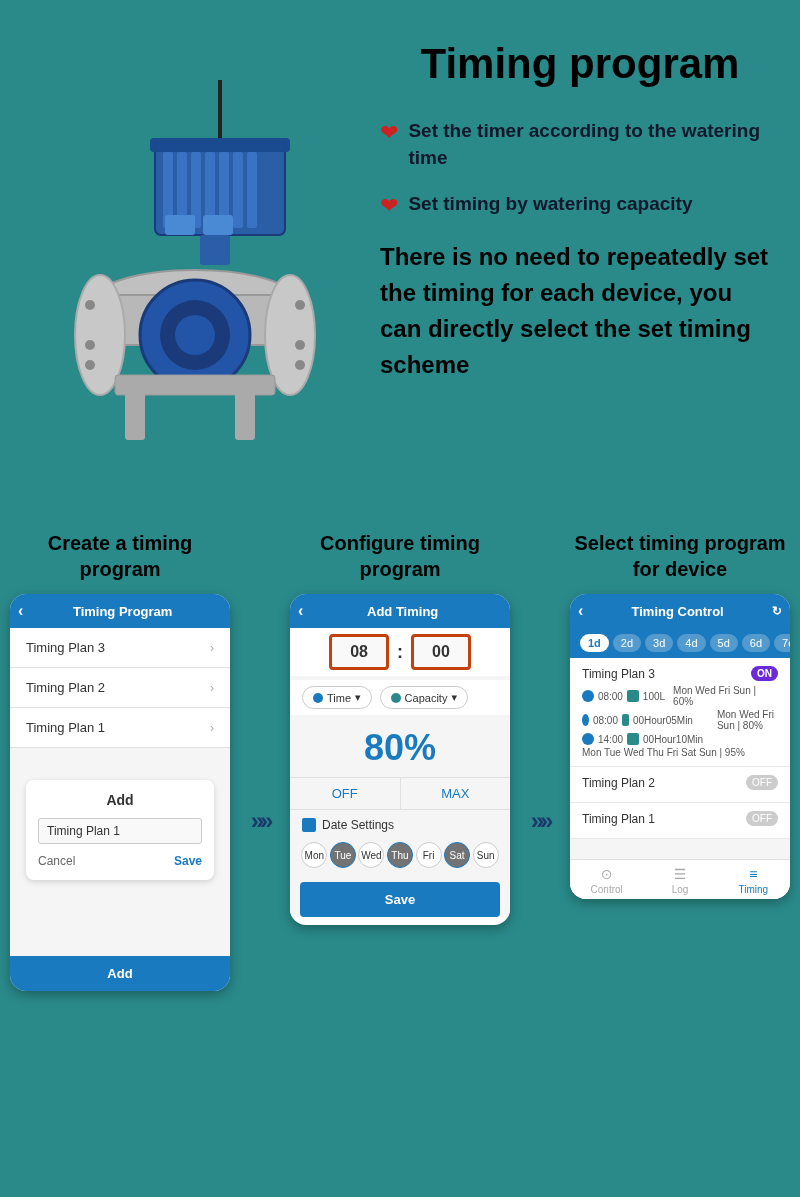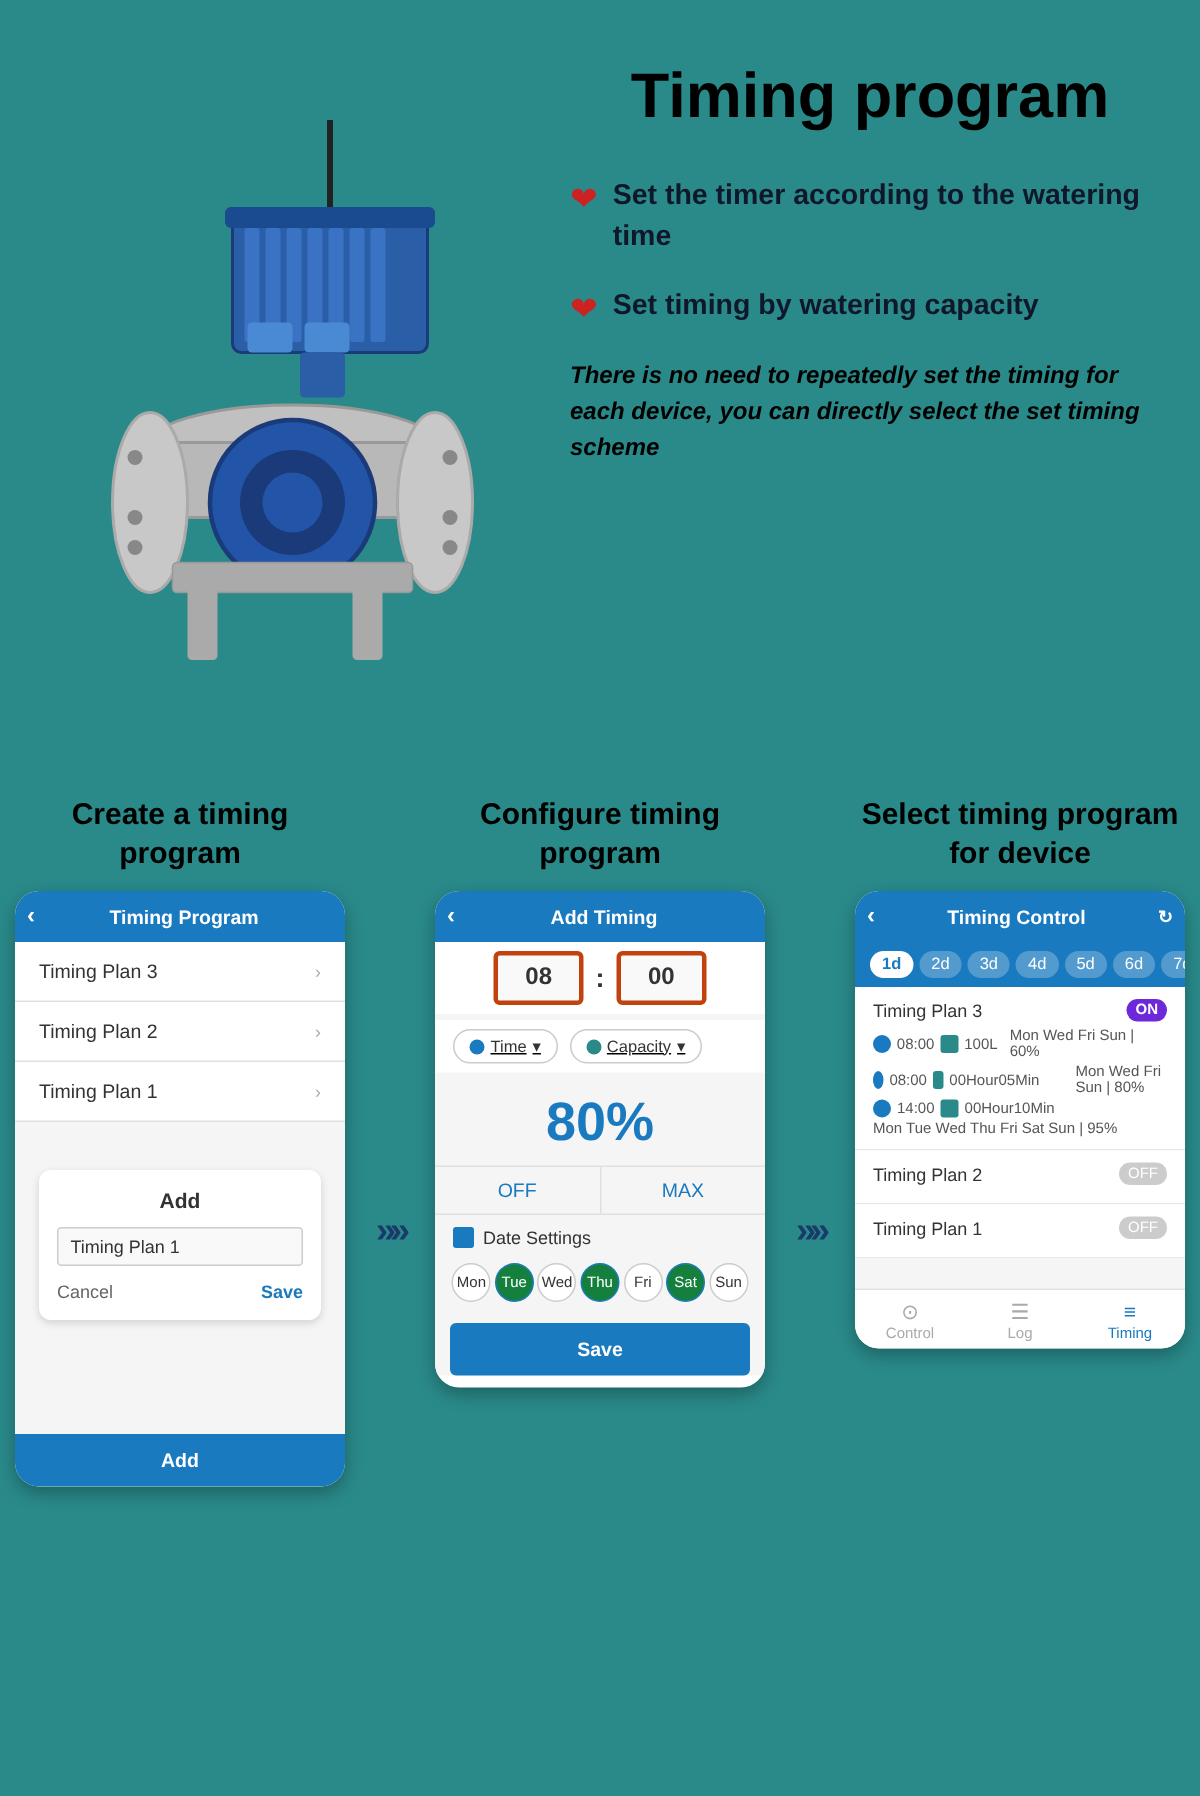--- a/index.html
+++ b/index.html
@@ -57,26 +57,25 @@
     }
 
     .feature-text {
       font-size: 19px;
       font-weight: bold;
       color: #0f172a;
       line-height: 1.4;
     }
 
     .description-text {
-      font-size: 16px;
+      font-size: 24px;
       font-weight: bold;
       color: #000;
       line-height: 1.5;
       margin-top: 20px;
-      font-style: italic;
     }
 
     
     .bottom-section {
       padding: 10px 10px 20px 10px;
     }
 
     .steps-row {
       display: flex;
       justify-content: space-between;
@@ -240,21 +239,20 @@
       color: #333;
     }
 
     .options-row {
       display: flex;
       align-items: flex-start;
       gap: 8px;
       padding: 6px 12px;
       background: #fff;
       margin-top: 4px;
-      text-decoration: underline;
     }
 
     .option-pill {
       display: flex;
       align-items: center;
       gap: 4px;
       border: 1px solid #ccc;
       border-radius: 12px;
       padding: 4px 10px;
       font-size: 11px;
@@ -360,21 +358,21 @@
       display: flex;
       align-items: center;
       justify-content: center;
       font-size: 10px;
       color: #333;
       border: 1px solid #ccc;
       background: #fff;
     }
 
     .day-circle.active {
-      background: #15803d;
+      background: #737373;
       color: #fff;
       border-color: #1a7abf;
     }
 
     .save-btn-full {
       background: #1a7abf;
       color: #fff;
       text-align: center;
       padding: 10px;
       font-size: 13px;

